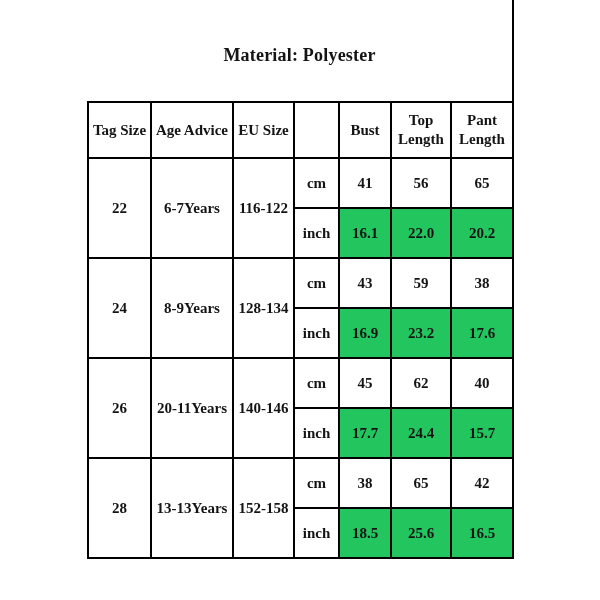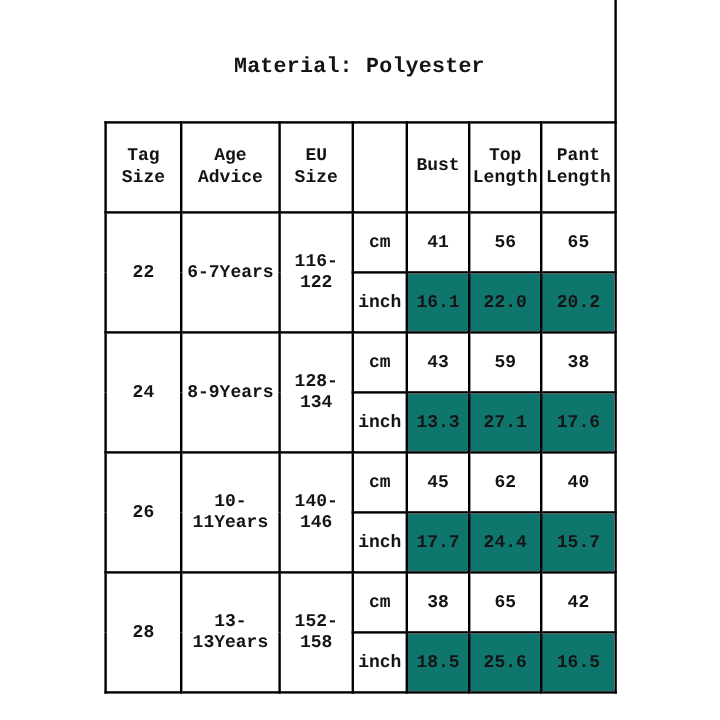--- a/index.html
+++ b/index.html
@@ -1,20 +1,20 @@
 <!DOCTYPE html>
 <html><head>
 <meta charset="utf-8">
 <style>
   html, body { margin: 0; padding: 0; background: #ffffff; }
   .page {
     position: relative;
     width: 600px; height: 600px;
     background: #ffffff;
-    font-family: Liberation Mono, monospace;
+    font-family: Liberation Serif, serif;
     font-weight: bold;
     color: #141414;
     overflow: hidden;
   }
   .sheet { position: absolute; left: 87px; top: 0; width: 427px; }
   .title-box {
     height: 101px;
     border-right: 2px solid #000;
     display: flex; align-items: center; justify-content: center;
     box-sizing: border-box;
@@ -28,24 +28,24 @@
   }
   table.size-table td {
     border: 2px solid #000;
     text-align: center;
     vertical-align: middle;
     font-size: 15px;
     padding: 0;
     overflow: hidden;
   }
   td.first { border-left: none; }
-  tr.header-row { height: 75px; }
+  tr.header-row { height: 56px; }
   tr.data-row { height: 50px; }
   td.hdr { line-height: 1.25; }
-  td.hl { background: #0f766e; }
+  td.hl { background: #22c55e; }
 </style>
 </head>
 <body>
 
 <div class="page">
   <div class="sheet">
 
     <div class="title-box">
       <div class="title">Material: Polyester</div>
     </div>
@@ -92,28 +92,28 @@
         <td rowspan="2" class="first">24</td>
         <td rowspan="2">8-9Years</td>
         <td rowspan="2">128-134</td>
         <td>cm</td>
         <td>43</td>
         <td>59</td>
         <td>38</td>
       </tr>
       <tr class="data-row">
         <td>inch</td>
-        <td class="hl">13.3</td>
-        <td class="hl">27.1</td>
+        <td class="hl">16.9</td>
+        <td class="hl">23.2</td>
         <td class="hl">17.6</td>
       </tr>
 
       <tr class="data-row">
         <td rowspan="2" class="first">26</td>
-        <td rowspan="2">10-11Years</td>
+        <td rowspan="2">20-11Years</td>
         <td rowspan="2">140-146</td>
         <td>cm</td>
         <td>45</td>
         <td>62</td>
         <td>40</td>
       </tr>
       <tr class="data-row">
         <td>inch</td>
         <td class="hl">17.7</td>
         <td class="hl">24.4</td>

